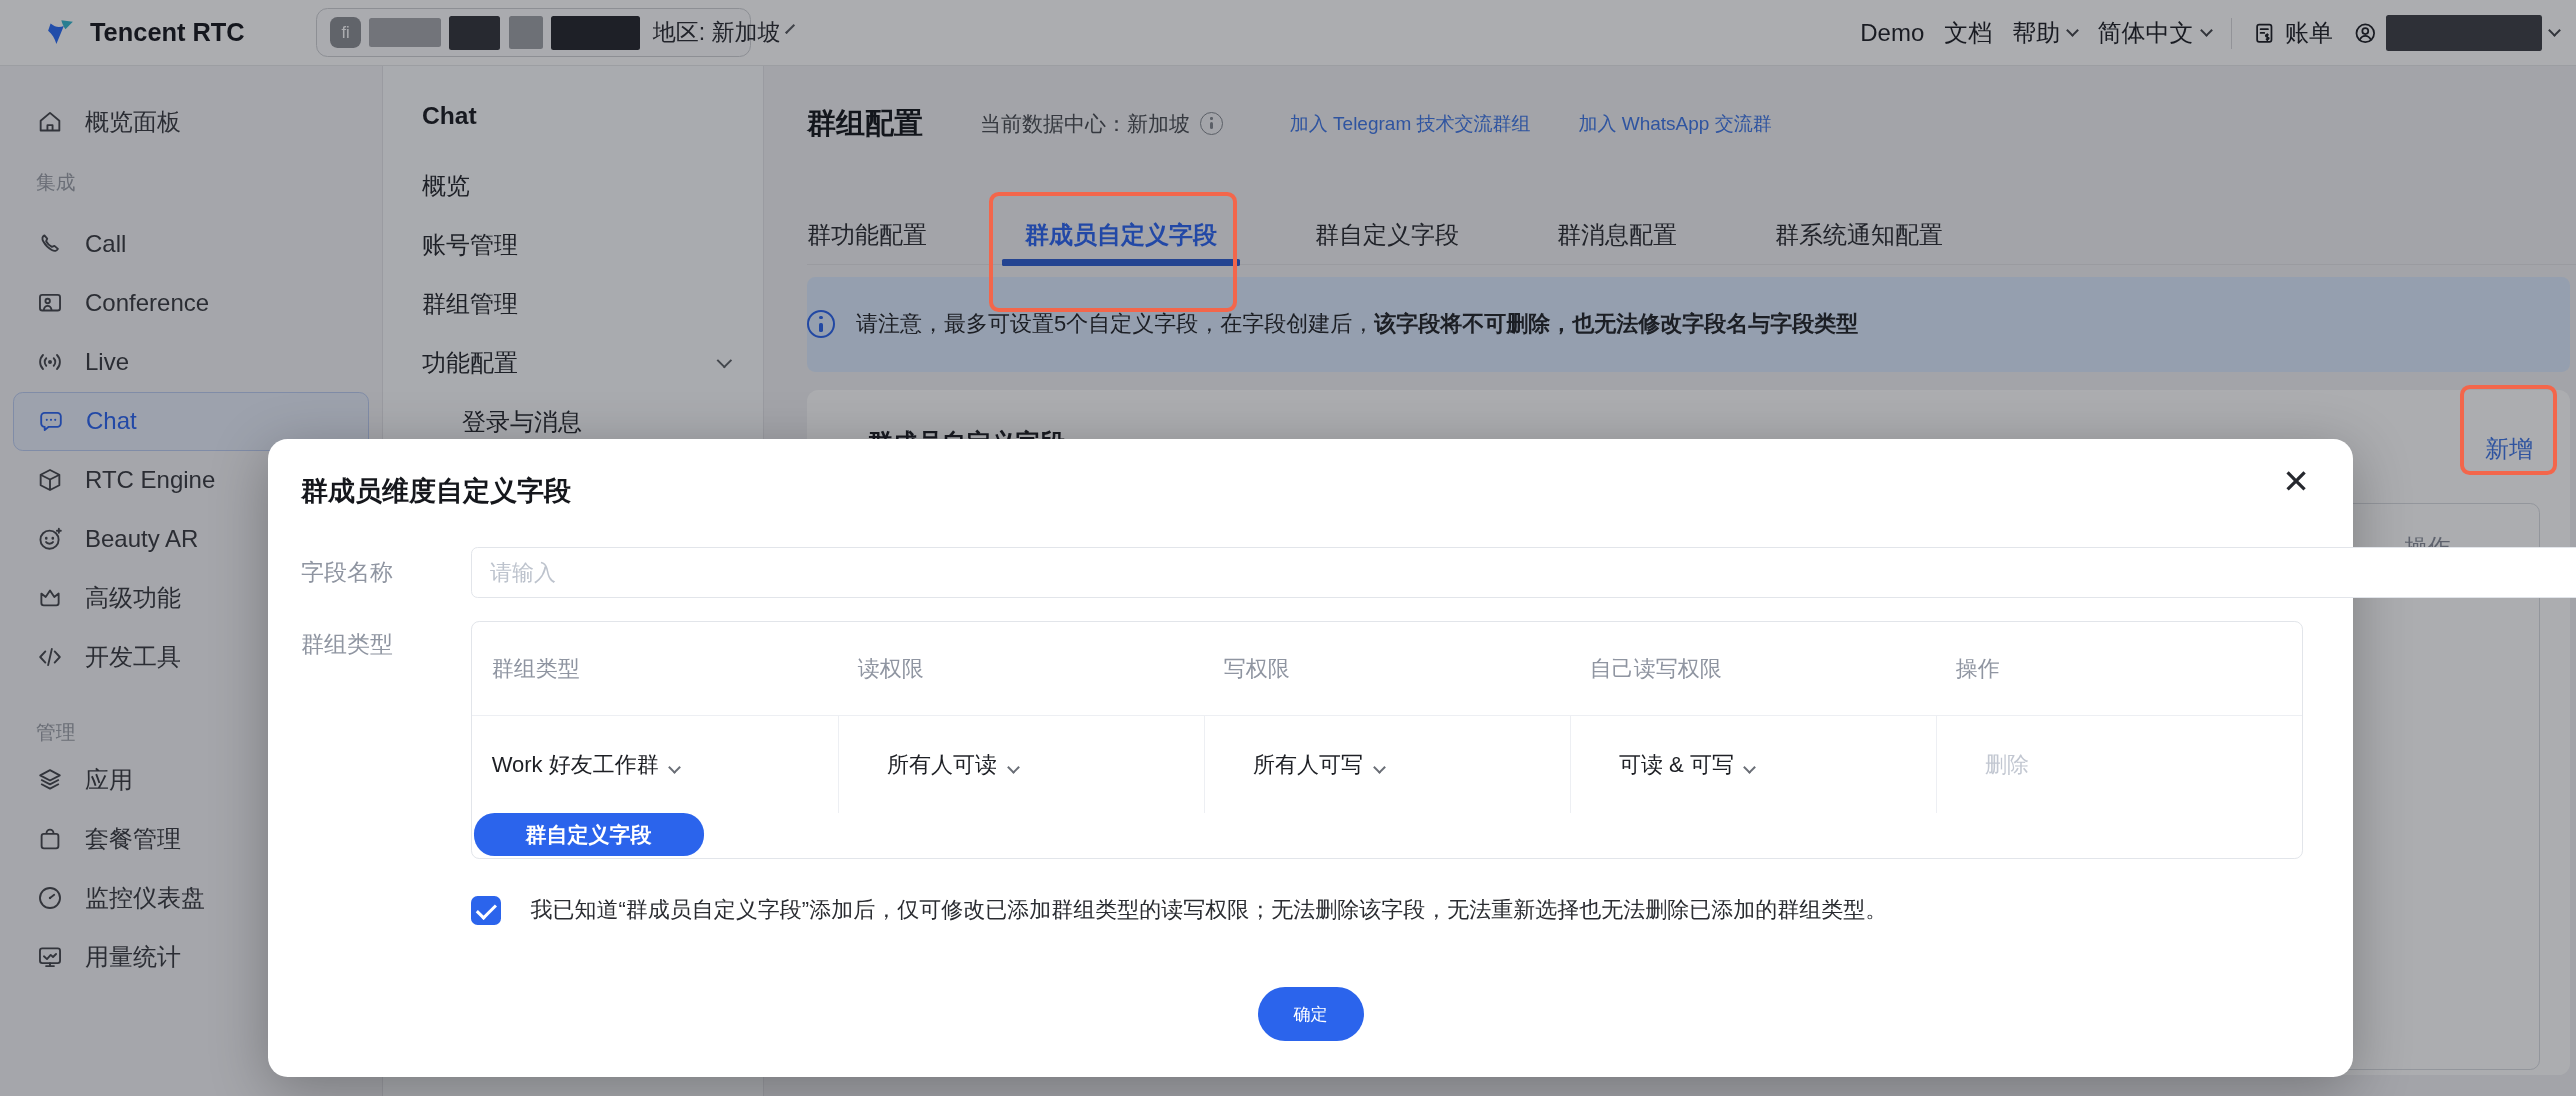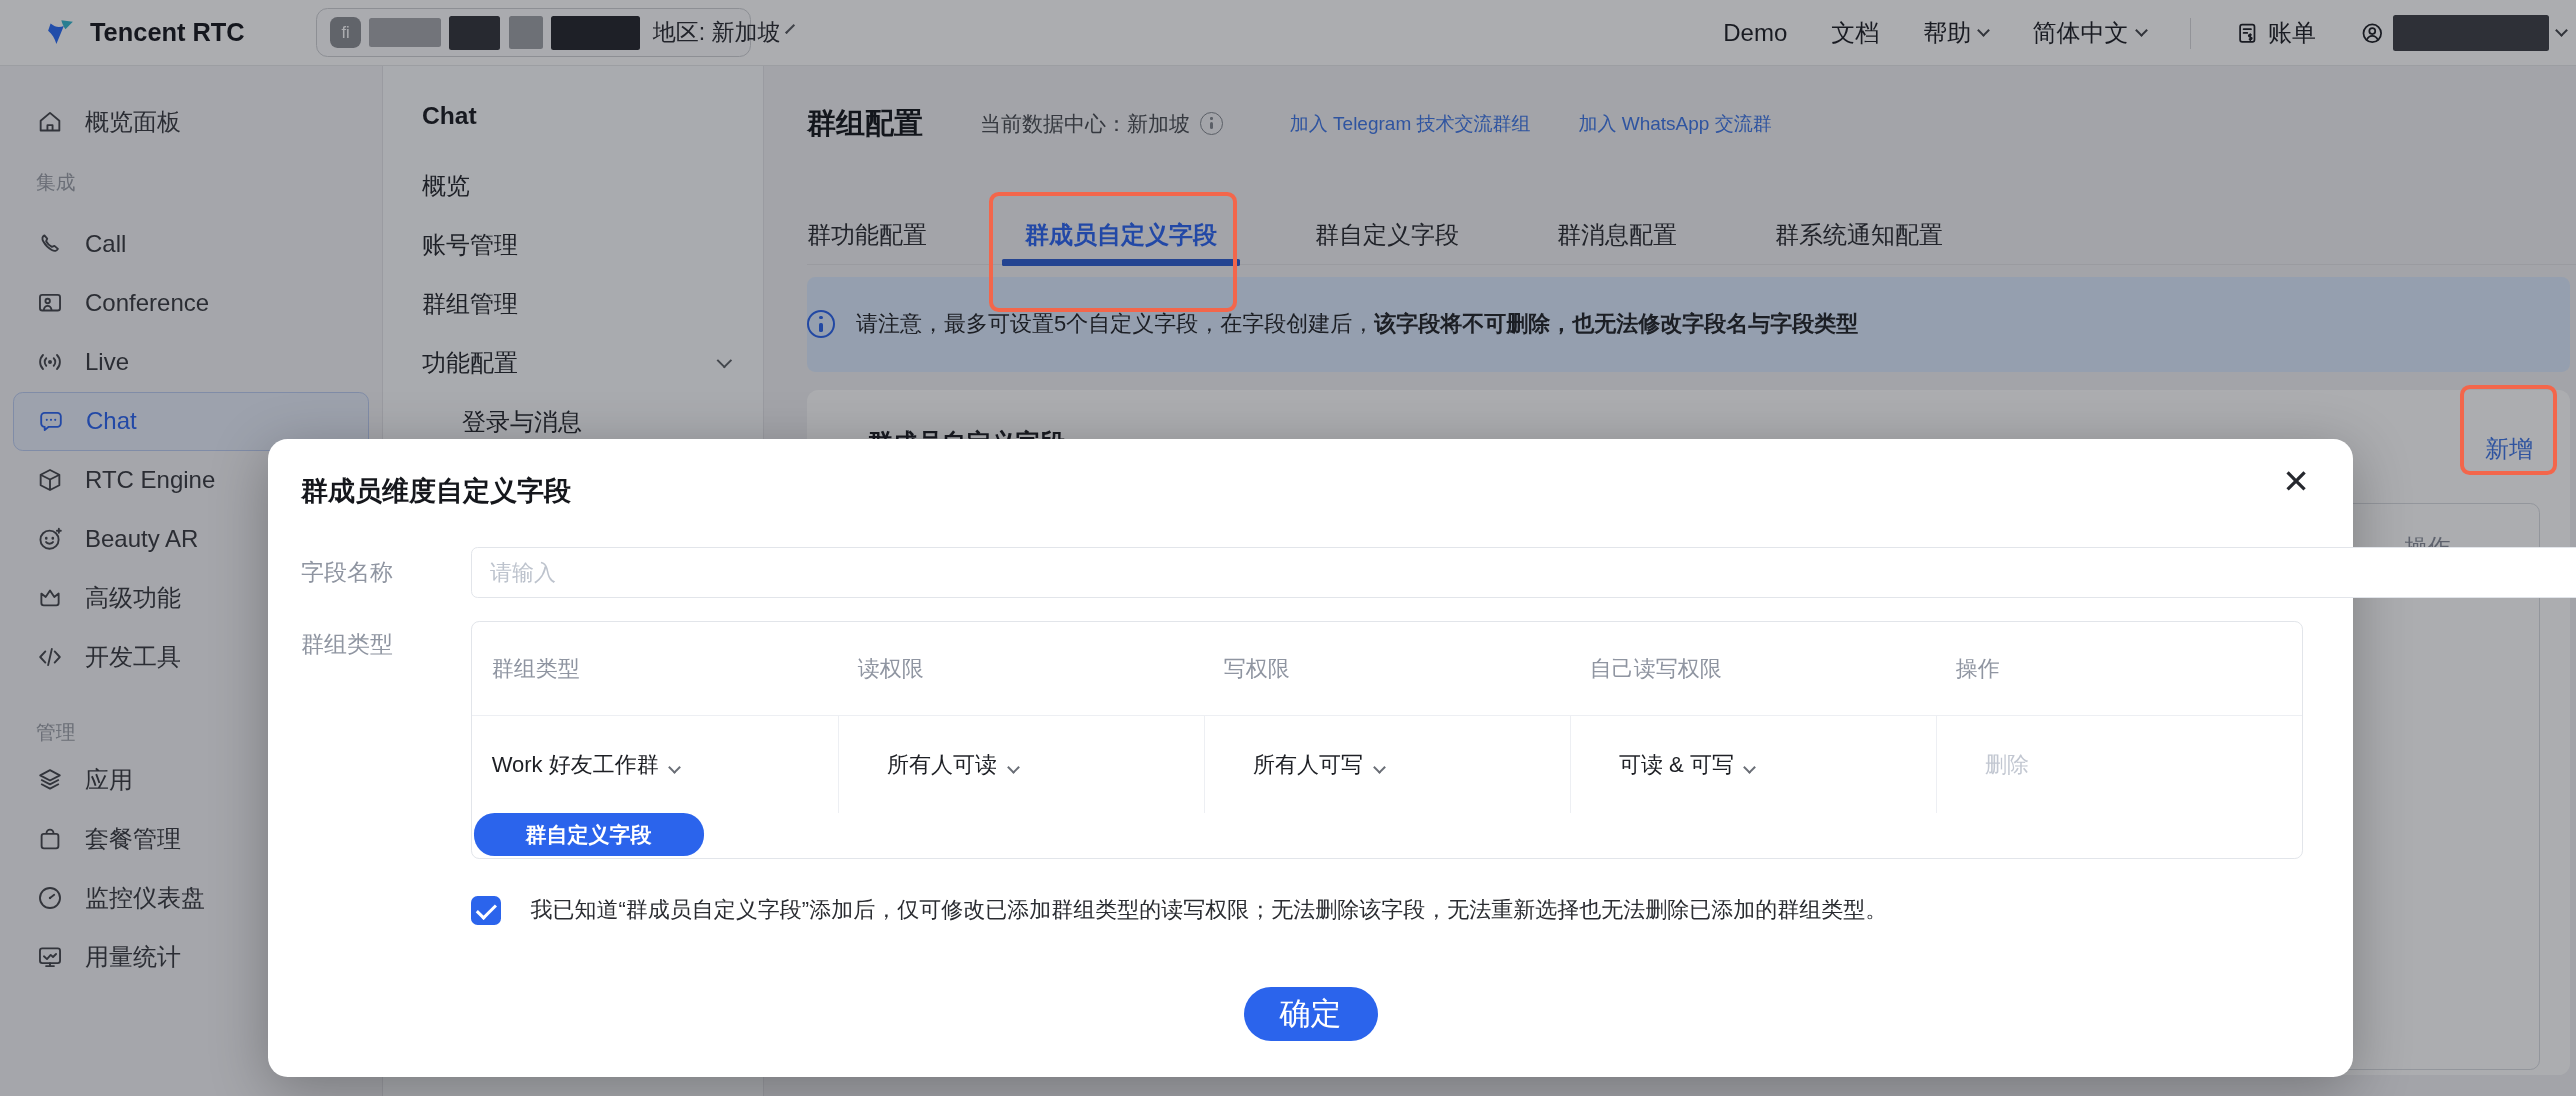--- a/index.html
+++ b/index.html
@@ -12,21 +12,21 @@
   .selector{position:absolute;left:316px;top:8.2px;height:49px;width:435px;border:1.6px solid #cfd1d5;border-radius:11.5px;background:#fcfcfd;display:flex;align-items:center;gap:8.2px;padding:0 13px;cursor:pointer;}
   .badge-fi{flex:none;width:31px;height:31px;border-radius:7.4px;background:#8d8f94;color:#fff;font-size:16.4px;display:flex;align-items:center;justify-content:center;}
   .redact{border-radius:2.5px;flex:none;}
   .rd-a{width:72px;height:29.5px;background:#a6a8ad;}
   .rd-b{width:51px;height:34px;background:#34353b;}
   .rd-c{width:34px;height:33px;background:#9fa1a6;}
   .rd-d{width:89px;height:34px;background:#26272d;}
   .sel-region{font-size:23px;color:#2b2d33;margin-left:4.9px;white-space:nowrap;}
   .chev{display:inline-block;border-right:2.5px solid currentColor;border-bottom:2.5px solid currentColor;transform:rotate(45deg);}
   .chev-sel{width:12.3px;height:12.3px;color:#5a5c62;margin-left:auto;margin-right:4.9px;margin-top:-6.6px;}
-  .topnav{position:absolute;right:0;top:0;height:66px;display:flex;align-items:center;gap:44px;padding-right:10px;font-size:24px;color:#1e2026;}
+  .topnav{position:absolute;right:0;top:0;height:66px;display:flex;align-items:center;gap:20px;padding-right:17px;font-size:24px;color:#1e2026;}
   .topnav .tn{display:flex;align-items:center;gap:8.2px;cursor:pointer;white-space:nowrap;}
   .chev-nav{width:9px;height:9px;color:#44464c;margin-top:-4.9px;}
   .vdiv{width:1.6px;height:31px;background:#d7d8db;}
   .acct{display:flex;align-items:center;gap:8.2px;cursor:pointer;}
   .rd-acct{width:156px;height:36px;background:#3e4045;border-radius:2.5px;}
 
   
   .body{display:flex;height:1030px;}
   .rail{flex:none;width:383px;background:#f4f5f7;border-right:1.6px solid #e3e4e8;padding-top:26px;}
   .ritem{display:flex;align-items:center;gap:21px;height:59px;margin:0 13px;padding-left:23px;border-radius:9.8px;font-size:24px;color:#393b41;cursor:pointer;}
@@ -94,21 +94,21 @@
   .mt-row{height:98px;border-top:1.6px solid #edeff3;font-size:22px;color:#1d1f24;}
   .mt-row>div.bl{border-left:1.6px solid #edeff3;height:100%;display:flex;align-items:center;padding-left:48px;}
   .mt-row>div{height:100%;display:flex;align-items:center;}
   .chev-cell{width:9px;height:9px;color:#6a6e76;margin-left:11.5px;margin-top:6.6px;flex:none;}
   .mt-del{color:#c2c7d1;cursor:default;}
   .mt-foot{height:42px;position:relative;}
   .m-addbtn{position:absolute;left:1.6px;top:0;width:230px;height:43px;border-radius:20.5px;background:#2b64ec;color:#fff;font-size:21px;font-weight:600;display:flex;align-items:center;justify-content:center;cursor:pointer;border:none;}
   .m-checkrow{position:absolute;left:203px;top:453px;height:33px;display:flex;align-items:flex-end;gap:30px;font-size:22px;color:#2a2c31;}
   .m-check{flex:none;width:29.5px;height:29.5px;border-radius:6.6px;background:#2b64ec;position:relative;cursor:pointer;}
   .m-check::after{content:"";position:absolute;left:9.8px;top:4.1px;width:8.2px;height:15.6px;border-right:3.3px solid #fff;border-bottom:3.3px solid #fff;transform:rotate(45deg);}
-  .m-confirm{position:absolute;left:50%;transform:translateX(-50%);top:548px;height:54px;padding:0 36px;border-radius:27px;background:#2b64ec;color:#fff;font-size:31px;display:flex;align-items:center;cursor:pointer;border:none;white-space:nowrap;}
+  .m-confirm{position:absolute;left:50%;transform:translateX(-50%);top:548px;height:54px;padding:0 36px;border-radius:27px;background:#2b64ec;color:#fff;font-size:17px;display:flex;align-items:center;cursor:pointer;border:none;white-space:nowrap;}
   svg.ric{width:28px;height:28px;}
   svg.sic{width:24.6px;height:24.6px;}
 </style>
 </head>
 <body>
 
 <div class="app">
 
   <header class="topbar">
     <div class="brand">

